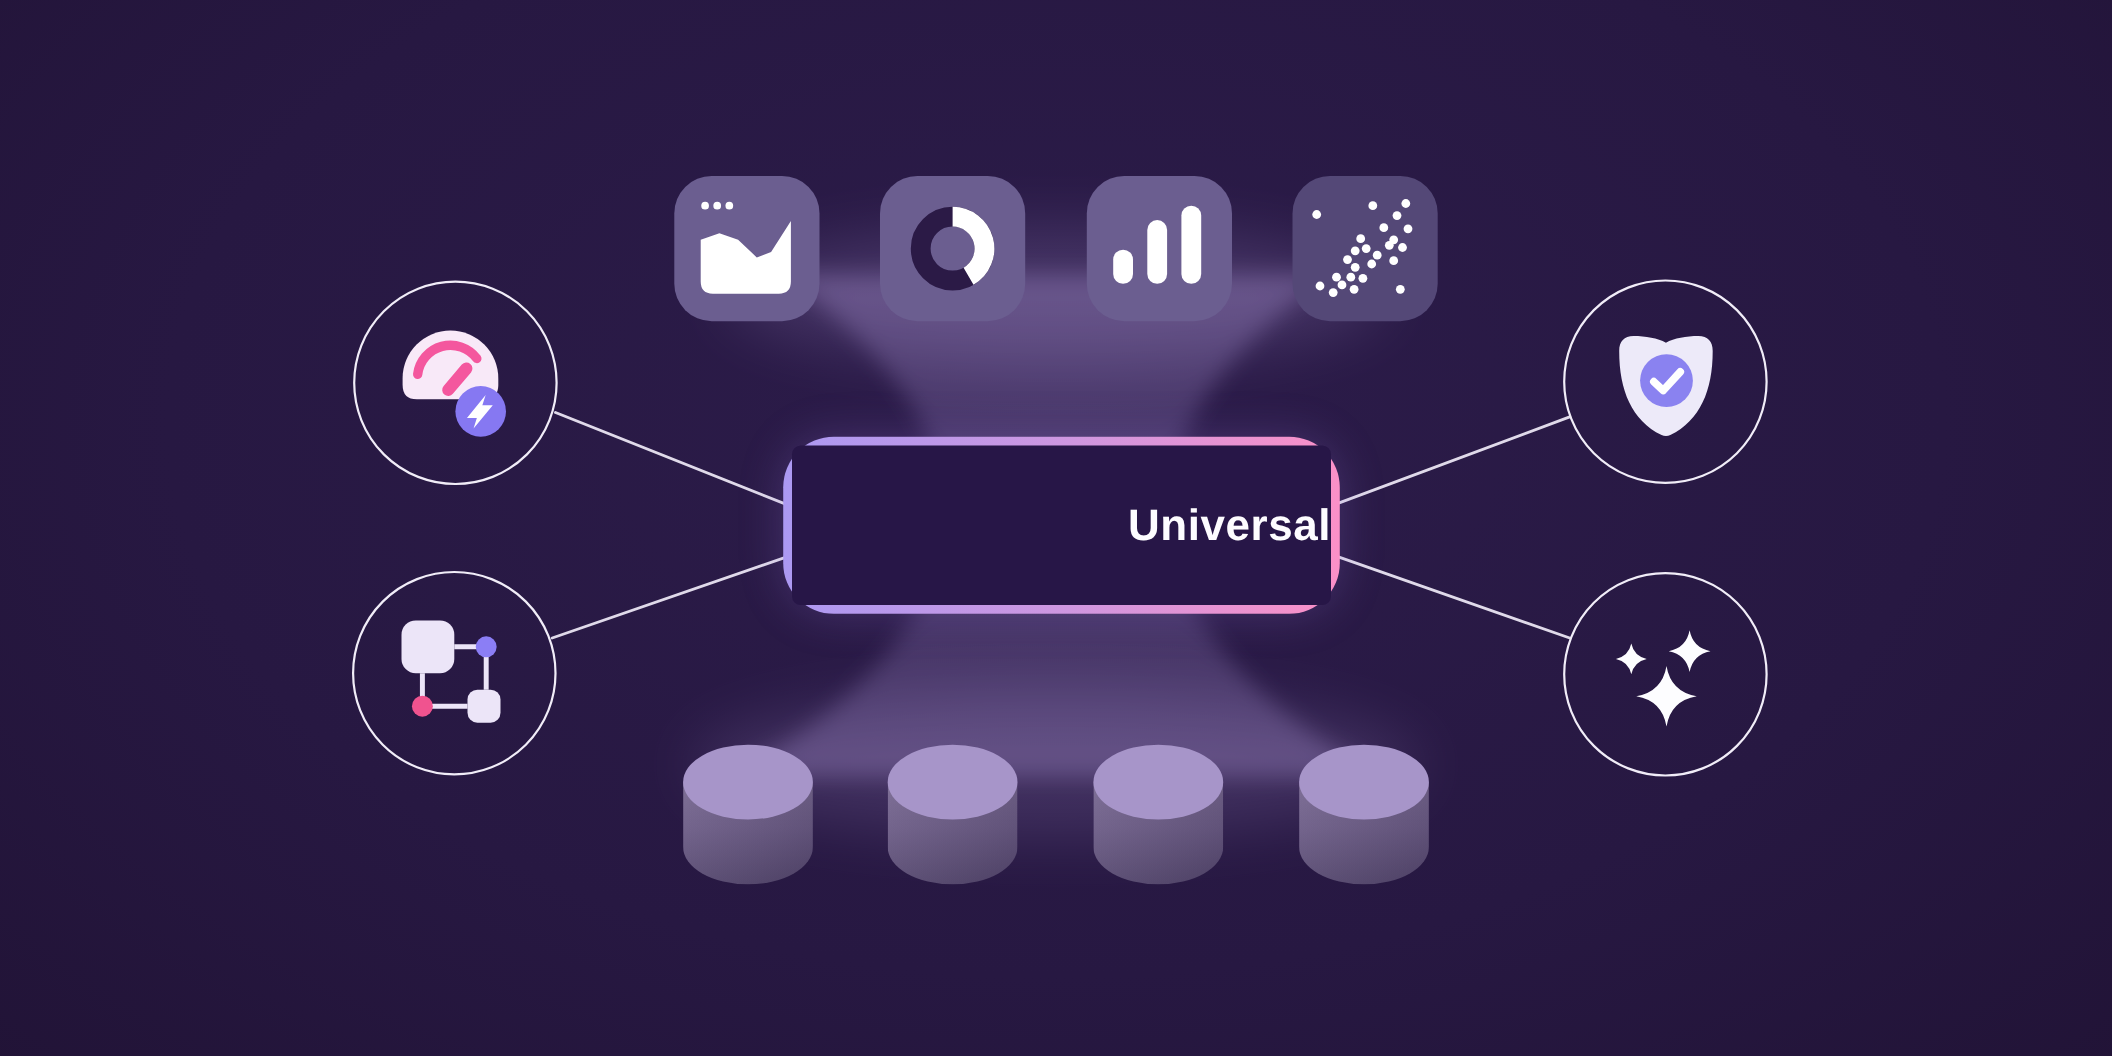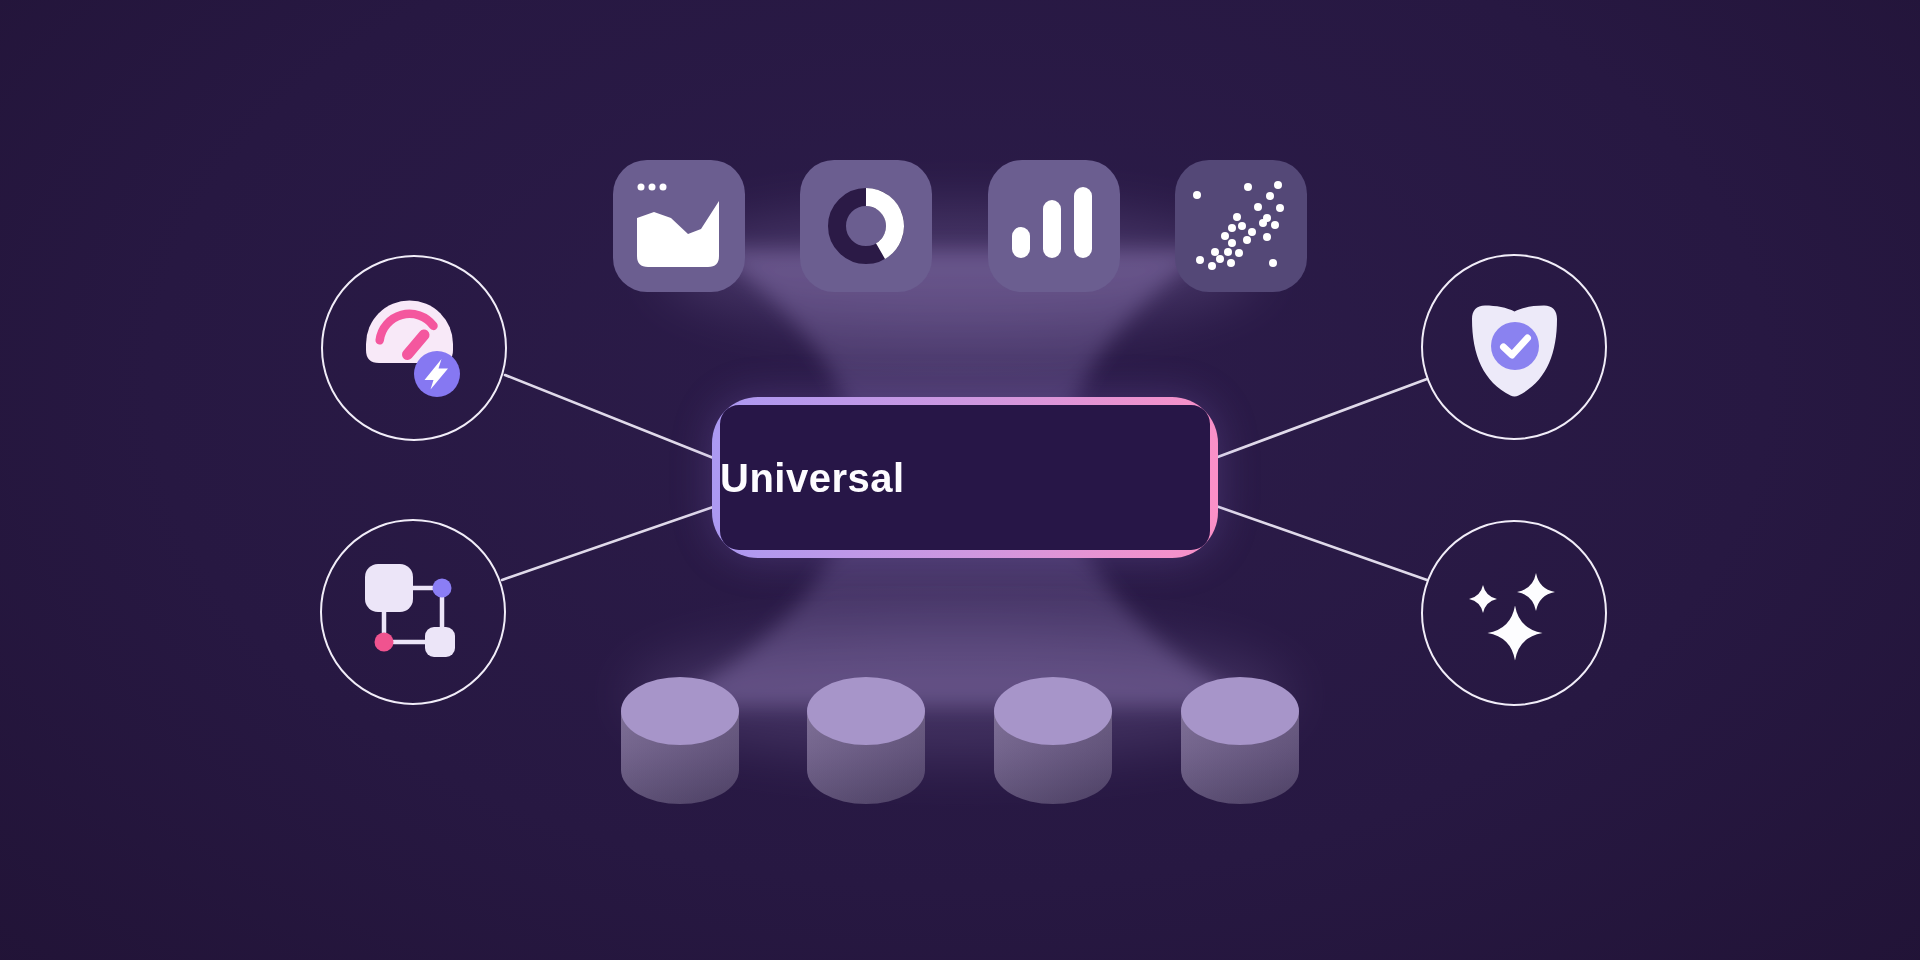--- a/index.html
+++ b/index.html
@@ -27,22 +27,22 @@
   .fcircle svg{position:absolute;left:-2.5px;top:-2.5px;}
 
   
   .sem-box{
     position:absolute;left:712px;top:397px;width:506px;height:161px;
     border-radius:46px;box-sizing:border-box;padding:8px;
     background:linear-gradient(92deg,#ab99f2 0%, #cf97e0 52%, #fb90c7 100%);
     box-shadow:0 0 40px rgba(150,120,220,0.25);
   }
   .sem-box-inner{
-    width:100%;height:100%;border-radius:19px;background:#271647;
-    display:flex;flex-direction:column;align-items:flex-start;justify-content:center;
+    width:100%;height:100%;border-radius:8px;background:#271647;
+    display:flex;flex-direction:column;align-items:flex-end;justify-content:center;
   }
   .sem-title{
     color:#fdfcff;font-size:40px;line-height:50px;font-weight:bold;
     text-align:center;letter-spacing:0.5px;
   }
 
   
   .cyl{position:absolute;top:677px;width:118px;height:127px;}
   .cyl .cyl-body{
     position:absolute;left:0;top:34px;width:118px;height:93px;

